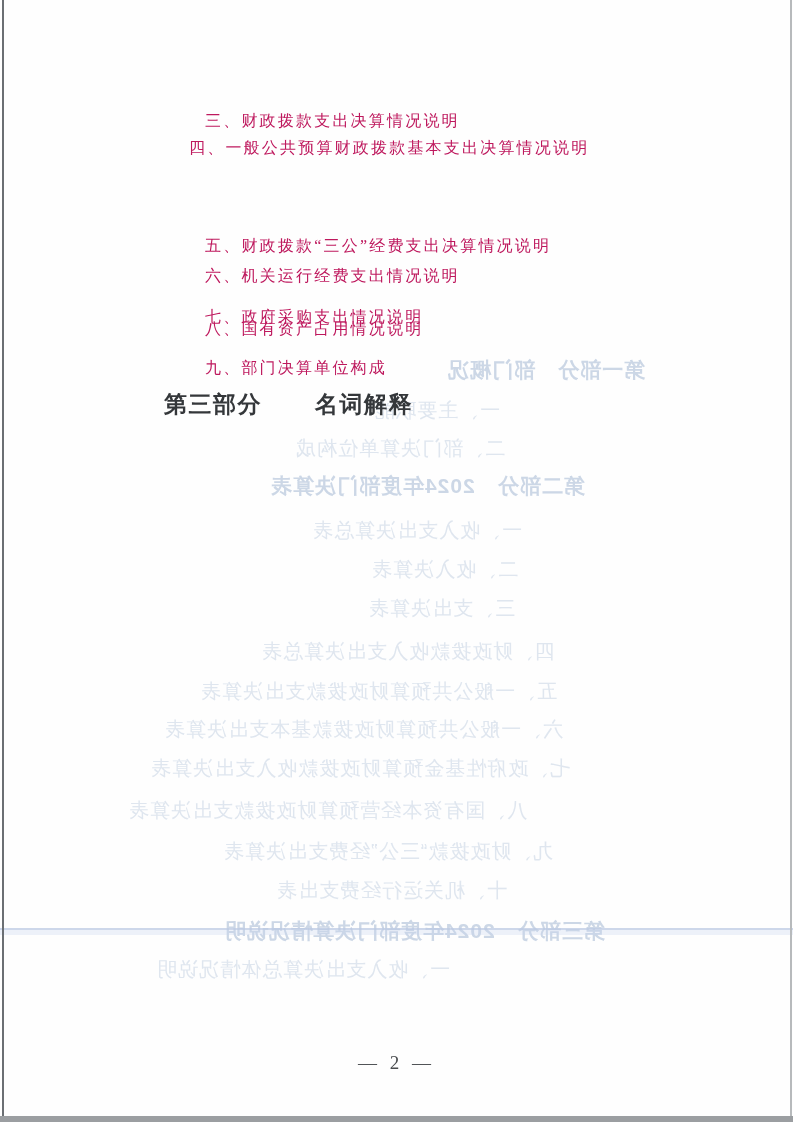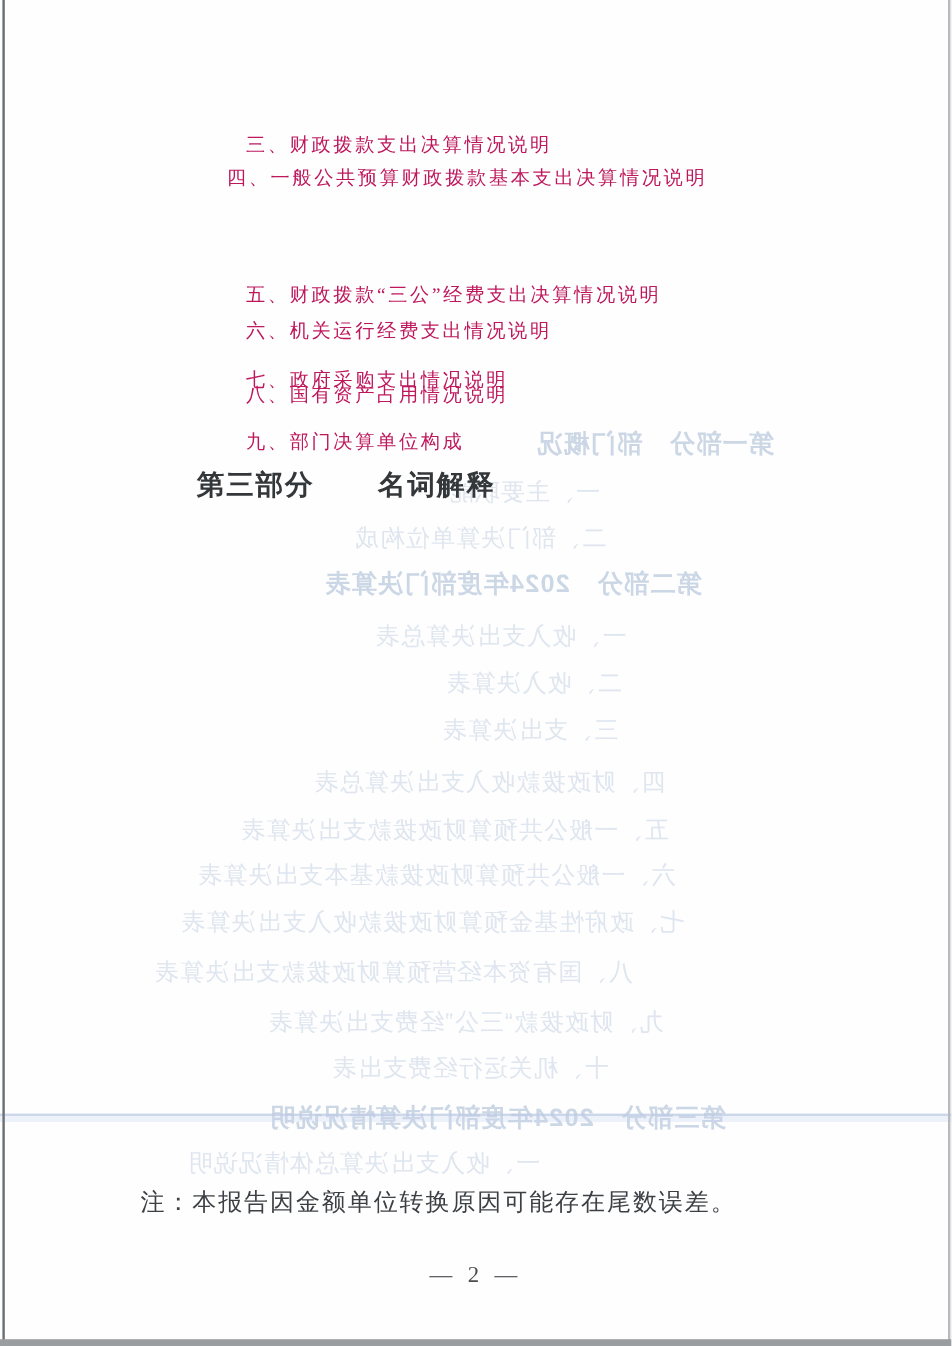--- a/index.html
+++ b/index.html
@@ -100,21 +100,20 @@
     <div class="toc-item">六、机关运行经费支出情况说明</div>
     <div class="toc-item">七、政府采购支出情况说明</div>
     <div class="toc-item">八、国有资产占用情况说明</div>
     <div class="toc-item">九、部门决算单位构成</div>
   </div>
 
   <div class="part-heading p4">
     <span class="part-label">第三部分</span><span class="part-title">名词解释</span>
   </div>
 
-  <div class="footnote">注：本报告因金额单位转换原因可能存在尾数误差。</div>
 
   <div class="page-number">— 2 —</div>
 
   <div class="edge-left"></div>
   <div class="edge-right"></div>
   <div class="edge-bottom"></div>
 
 </div>
 
 </body></html>

